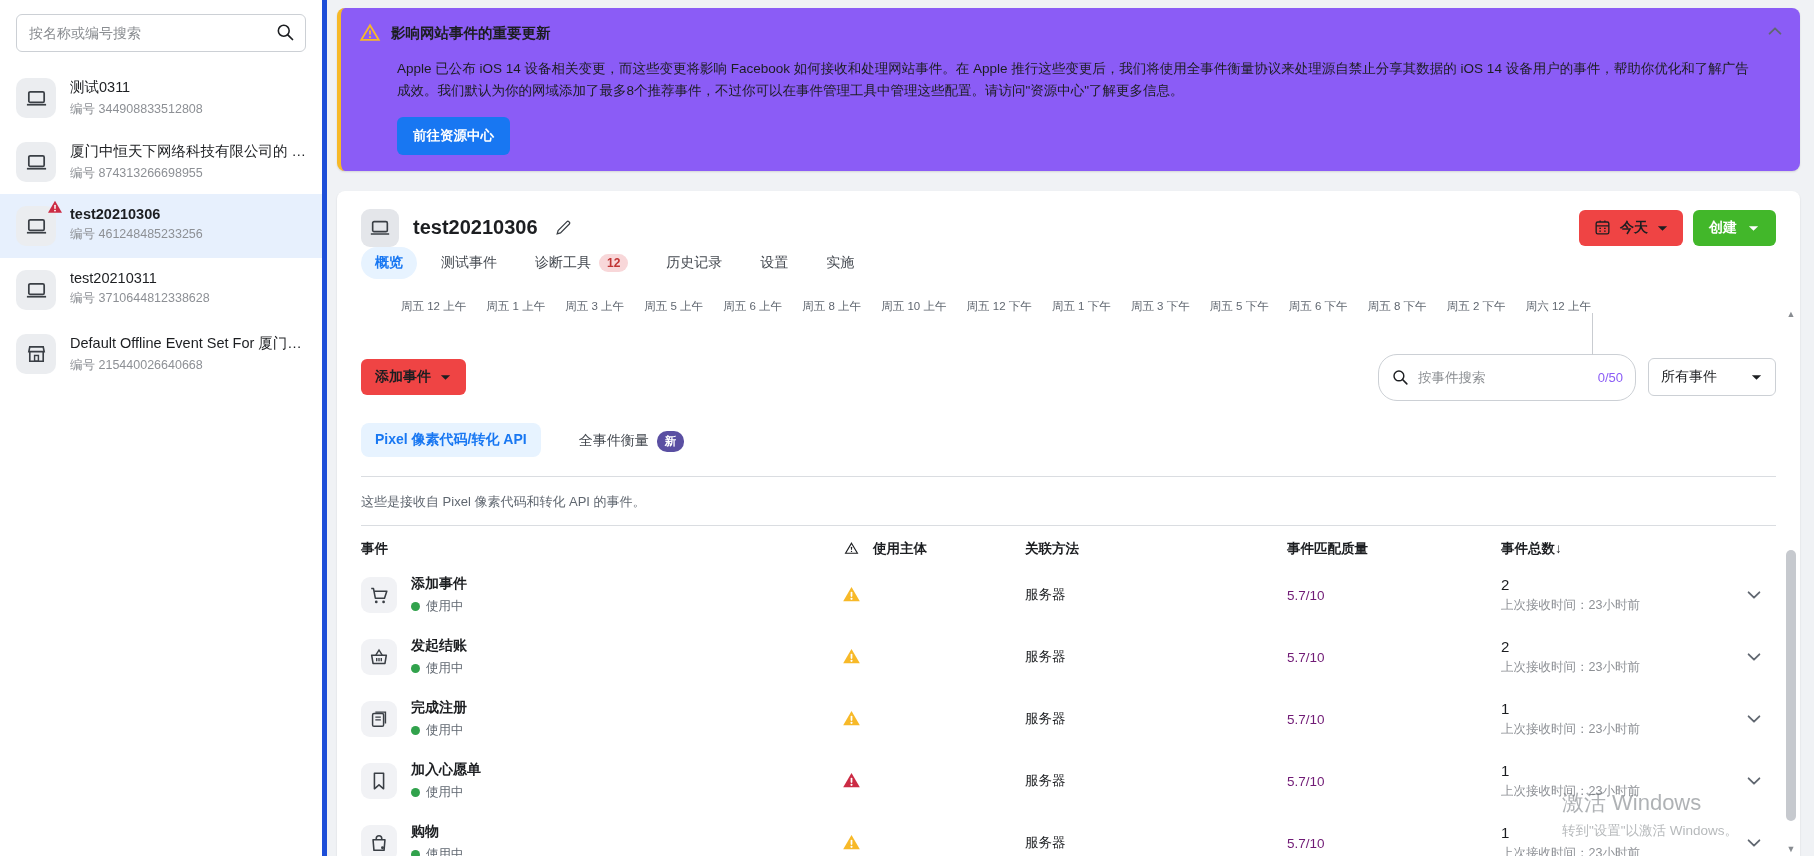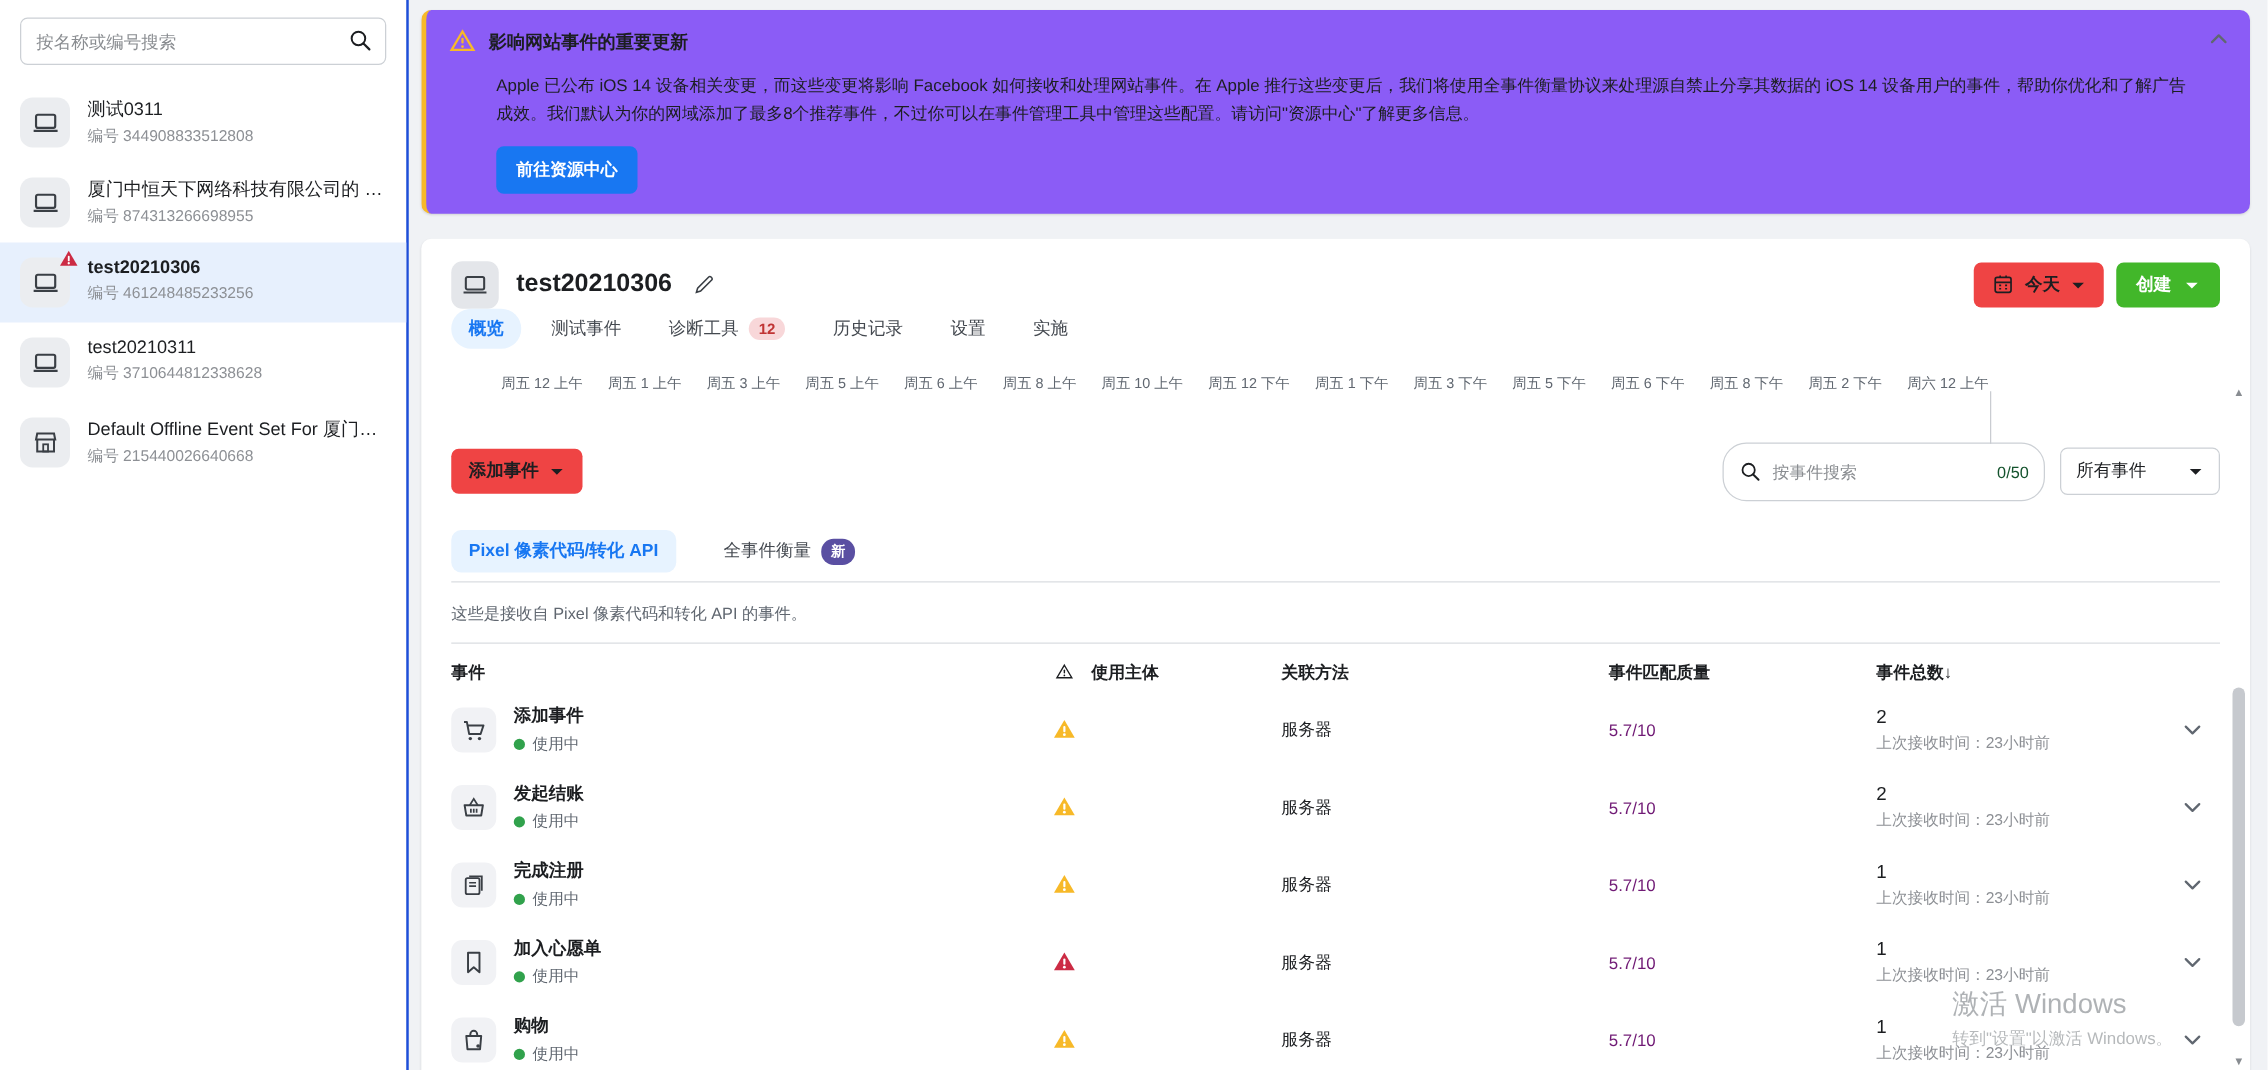--- a/index.html
+++ b/index.html
@@ -1,21 +1,21 @@
 <!DOCTYPE html>
 <html><head>
 <meta charset="utf-8">
 <style>
   * { margin:0; padding:0; box-sizing:border-box; }
   html,body { width:1814px; height:856px; overflow:hidden; }
   body { font-family:"Liberation Sans","DejaVu Sans",sans-serif; background:#f0f2f5; color:#1c1e21; font-size:14px; }
   .app { display:flex; width:1814px; height:856px; }
 
   
-  .sidebar { width:327px; background:#fff; border-right:2px solid #1d4ed8; padding:14px 0; flex:none; }
+  .sidebar { width:327px; background:#fff; border-right:5px solid #1d4ed8; padding:14px 0; flex:none; }
   .search-wrap { position:relative; margin:0 16px 14px; }
   .search-wrap input { width:100%; height:38px; border:1px solid #ccd0d5; border-radius:6px; padding:0 38px 0 12px; font-size:14px; color:#1c1e21; font-family:inherit; outline:none; background:#fff; }
   .search-wrap input::placeholder { color:#8a8d91; }
   .search-wrap .mag { position:absolute; right:10px; top:8px; }
   .side-item { display:flex; align-items:flex-start; gap:14px; padding:12px 16px; cursor:pointer; }
   .side-item.selected { background:#e7f0fd; }
   .side-icon { position:relative; width:40px; height:40px; border-radius:10px; background:#ebedf0; display:flex; align-items:center; justify-content:center; flex:none; }
   .side-badge { position:absolute; top:-7px; right:-7px; }
   .side-name { font-size:14.5px; color:#1c1e21; max-width:240px; white-space:nowrap; overflow:hidden; text-overflow:ellipsis; }
   .side-id { font-size:12.5px; color:#8d9095; margin-top:4px; }
@@ -50,26 +50,26 @@
   
   .timeline { position:relative; margin:20px 0 0 40px; width:1190px; display:flex; justify-content:space-between; }
   .timeline span { font-size:11.5px; color:#606770; white-space:nowrap; }
   .cursor-line { position:absolute; right:-2px; top:14px; width:1px; height:42px; background:#c9ccd1; }
 
   
   .toolbar { display:flex; align-items:center; justify-content:space-between; margin-top:40px; }
   .ev-search { display:flex; align-items:center; gap:8px; width:258px; height:47px; border:1px solid #ccd0d5; border-radius:19px; padding:0 12px; background:#fff; margin-right:12px; }
   .ev-search input { border:none; outline:none; flex:1; font-size:13.5px; font-family:inherit; color:#1c1e21; min-width:0; }
   .ev-search input::placeholder { color:#8a8d91; }
-  .ev-counter { color:#14532d; font-size:13px; }
+  .ev-counter { color:#8b5cf6; font-size:13px; }
   .toolbar-right { display:flex; align-items:center; }
   .filter-dd { display:flex; align-items:center; justify-content:space-between; width:128px; height:38px; border:1px solid #ccd0d5; border-radius:6px; background:#fff; padding:0 12px; font-size:14px; cursor:pointer; }
 
   
-  .source-tabs { display:flex; align-items:flex-end; gap:26px; margin-top:22px; border-bottom:1px solid #dadde1; padding-bottom:1px; }
+  .source-tabs { display:flex; align-items:center; gap:26px; margin-top:22px; border-bottom:1px solid #dadde1; padding-bottom:12px; }
   .stab { display:flex; align-items:center; gap:8px; font-size:14px; color:#444950; padding:8px 12px 12px; cursor:pointer; }
   .stab.active { background:#e7f3ff; color:#1877f2; font-weight:bold; border-radius:8px; padding:8px 14px; margin-bottom:6px; }
   .new-badge { background:#5a4fa2; color:#fff; font-size:11.5px; font-weight:bold; border-radius:10px; padding:3px 8px; }
 
   .desc { margin-top:16px; font-size:13px; color:#606770; }
 
   
   .tgrid { display:grid; grid-template-columns:468px 44px 152px 262px 214px 1fr 44px; align-items:center; }
   .thead { border-top:1px solid #dadde1; margin-top:14px; padding:14px 0 6px; font-size:13.5px; font-weight:bold; color:#1c1e21; }
   .thead .warn-cell { display:flex; justify-content:center; }

